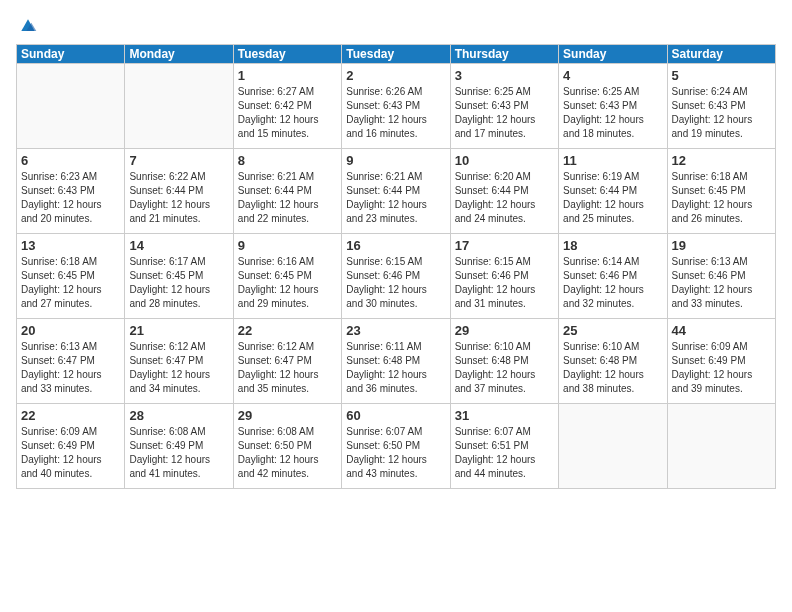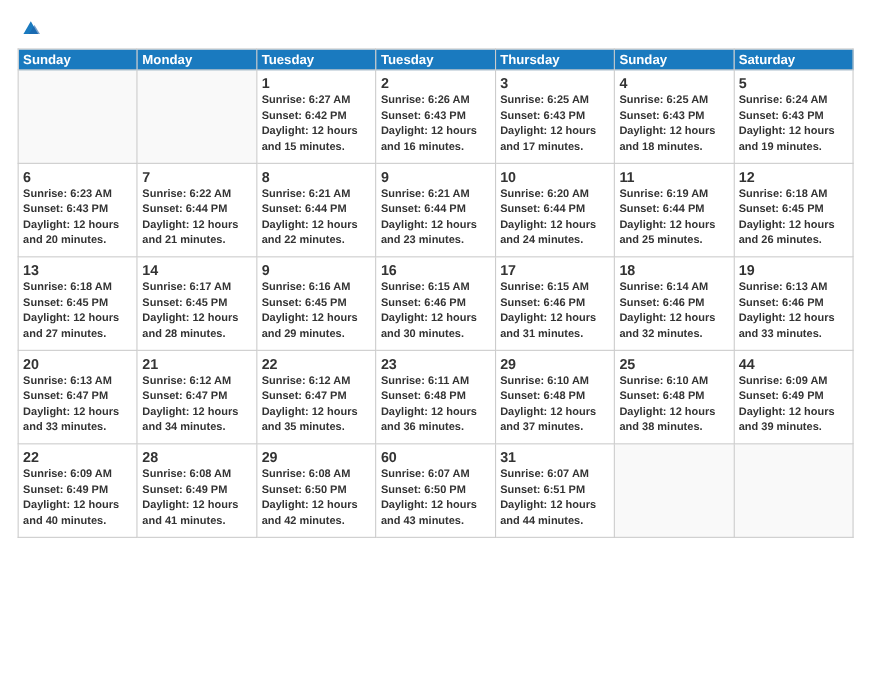--- a/index.html
+++ b/index.html
@@ -81,21 +81,20 @@
     .day-number {
       font-size: 13px;
       font-weight: bold;
       margin-bottom: 2px;
       display: block;
     }
     .day-info {
       font-size: 10px;
       line-height: 1.4;
       color: #333;
-      font-weight: bold;
     }
   </style>
 </head>
 <body>
 
 <div class="header">
   <div class="logo">
     <div class="logo-text">
       <span class="logo-general"></span>
       <svg class="logo-icon" viewBox="0 0 24 24" xmlns="http://www.w3.org/2000/svg">

